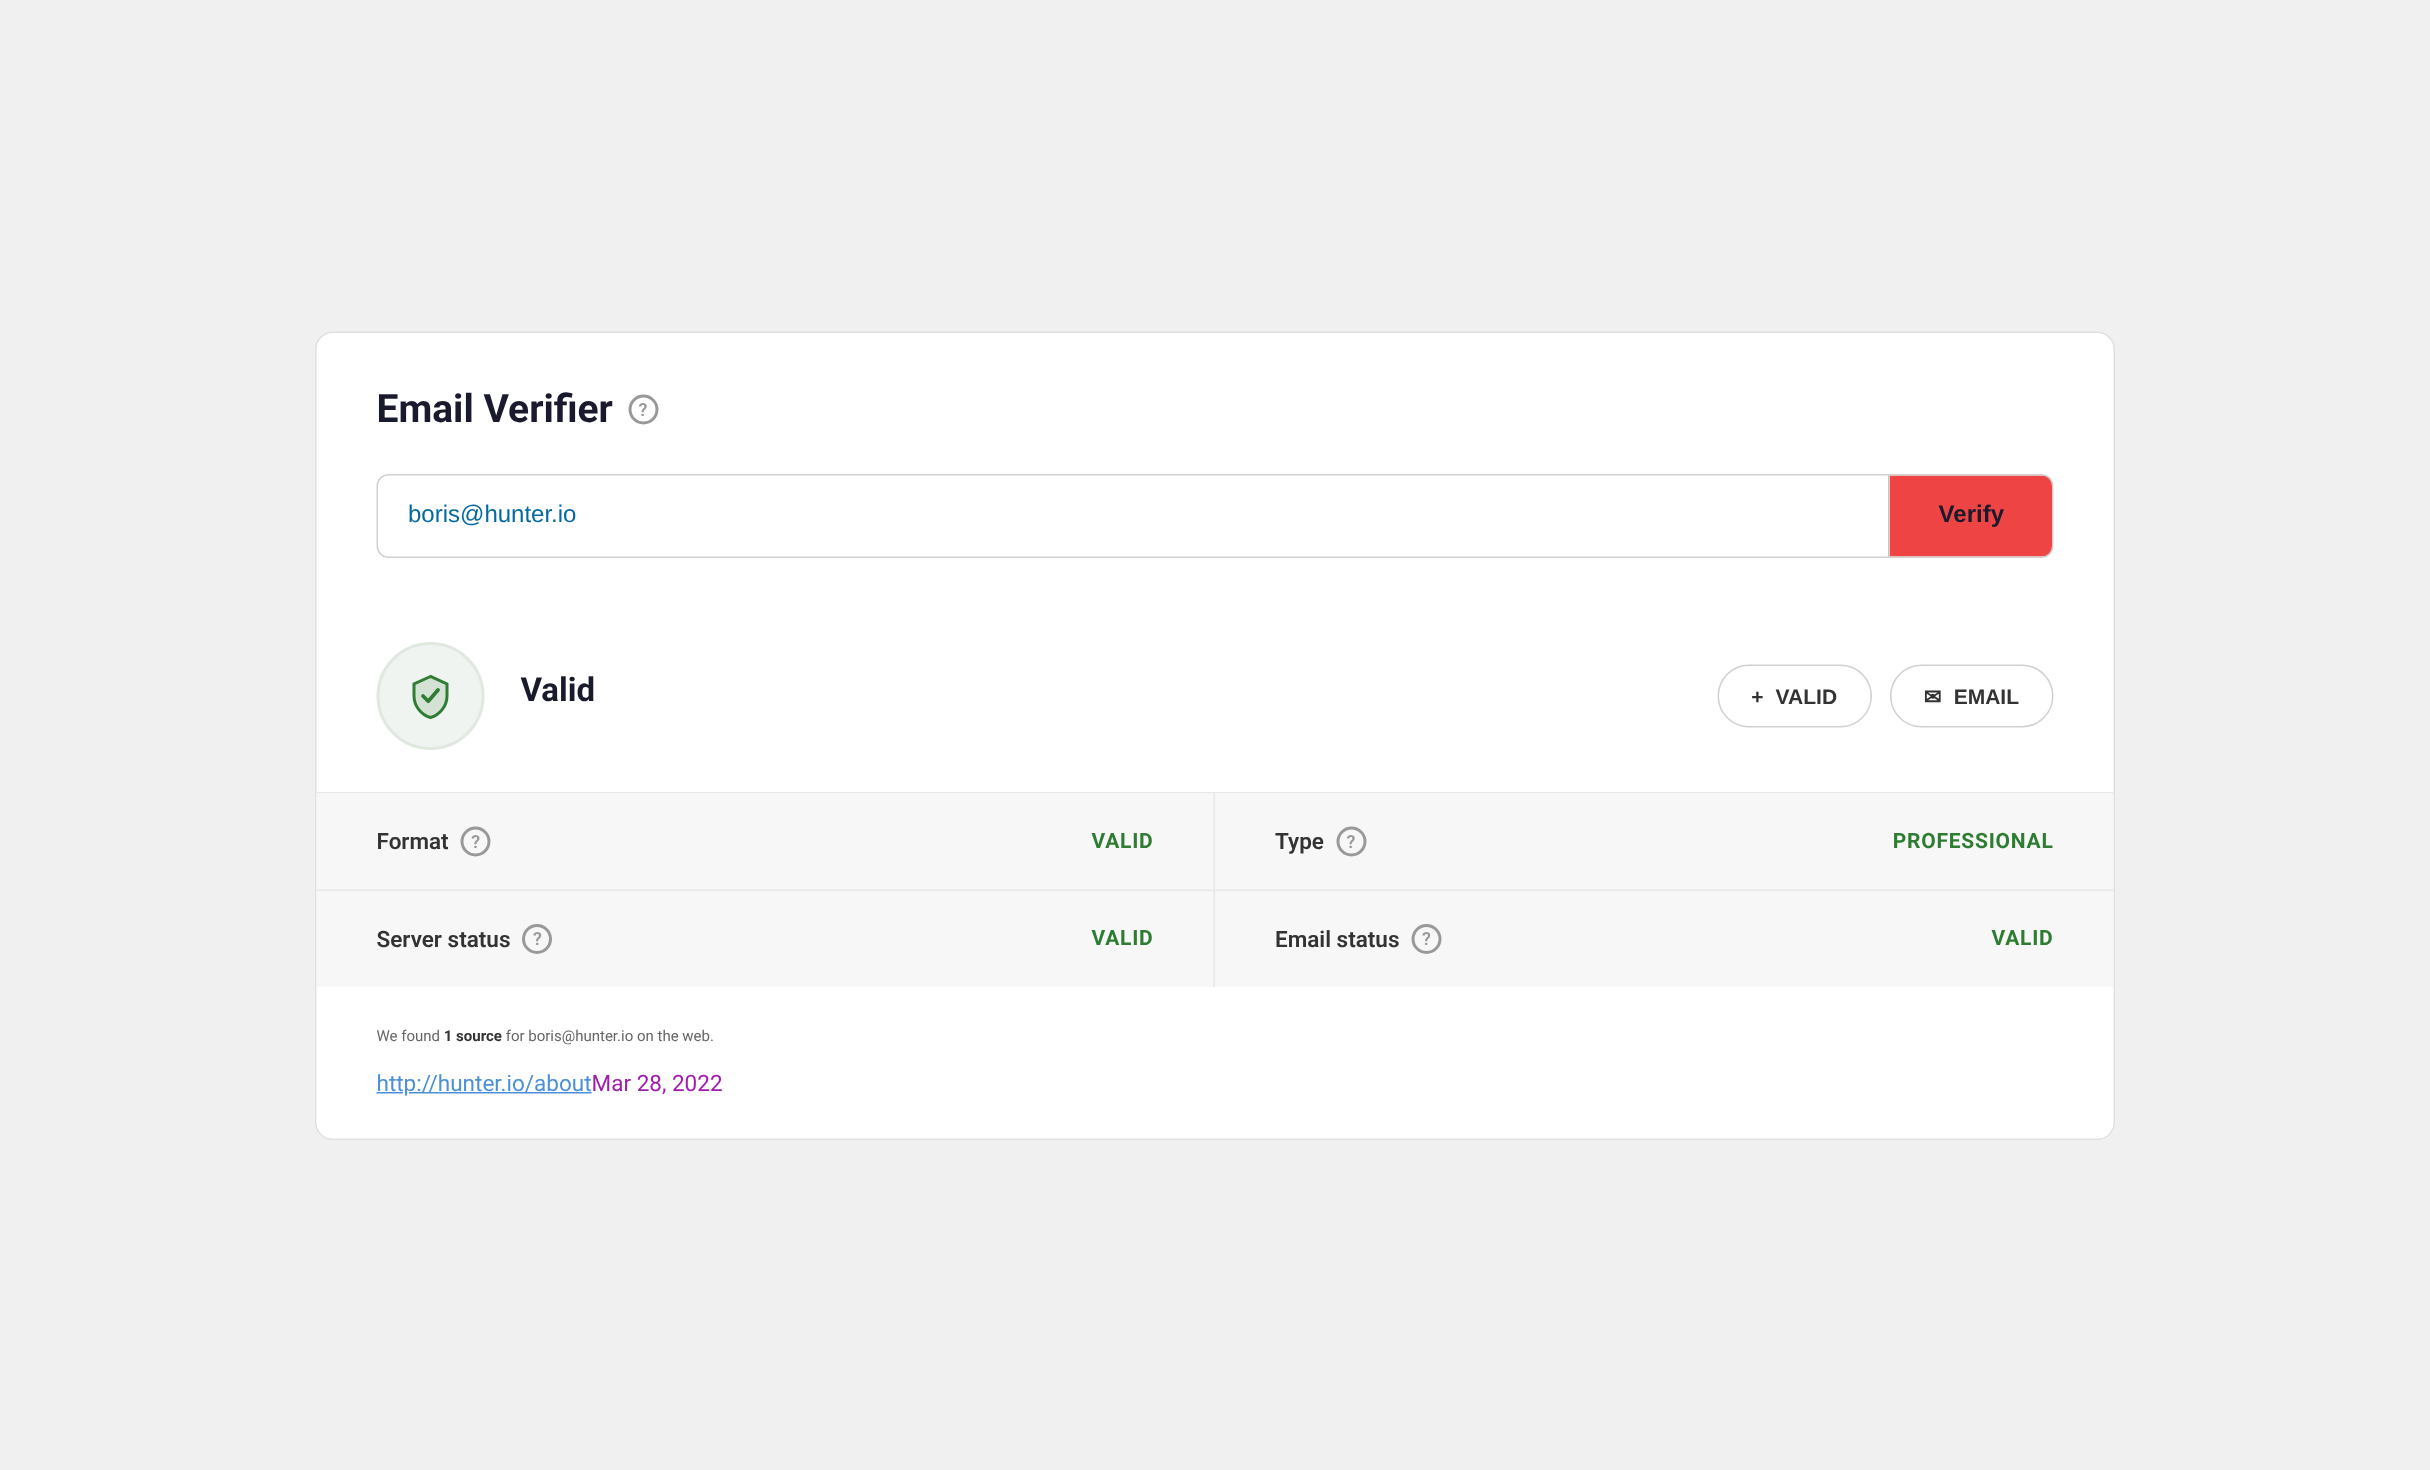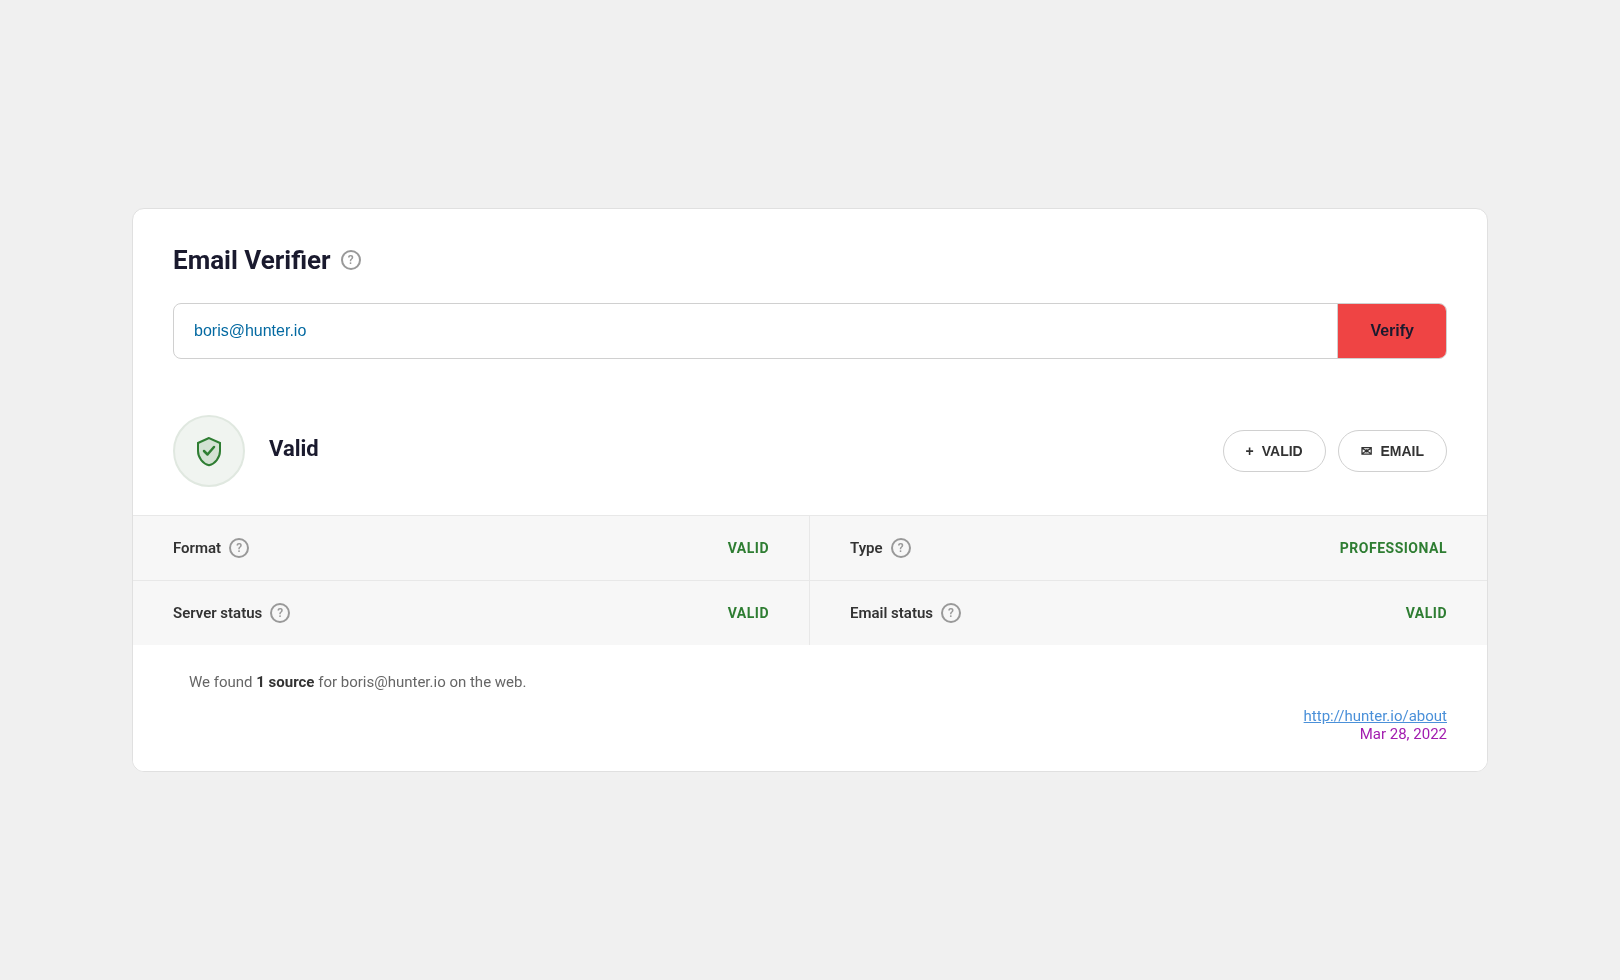--- a/index.html
+++ b/index.html
@@ -15,21 +15,21 @@
       justify-content: center;
       align-items: center;
       min-height: 100vh;
       padding: 20px;
     }
 
     .card {
       background: #ffffff;
       border: 1px solid #e0e0e0;
       border-radius: 12px;
-      width: 1356px;
+      width: 1200px;
       max-width: 100%;
       padding: 0;
       overflow: hidden;
     }
 
     .card-header {
       padding: 36px 40px 28px 40px;
     }
 
     .card-title-row {
@@ -191,35 +191,33 @@
       color: #2e7d32;
       letter-spacing: 0.5px;
     }
 
     .sources-section {
       padding: 28px 40px;
       background: #fff;
     }
 
     .sources-text {
-      font-size: 15px;
+      font-size: 10px;
       color: #666;
       margin-bottom: 16px;
-      margin-left: 16px;
     }
 
     .sources-text strong {
       color: #333;
       font-weight: 700;
     }
 
     .source-link-row {
       display: flex;
-      align-items: flex-end;
-      flex-direction: column;
+      align-items: center;
     }
 
     .source-link {
       color: #4a90d9;
       font-size: 15px;
       text-decoration: underline;
       cursor: pointer;
     }
 
     .source-date {

